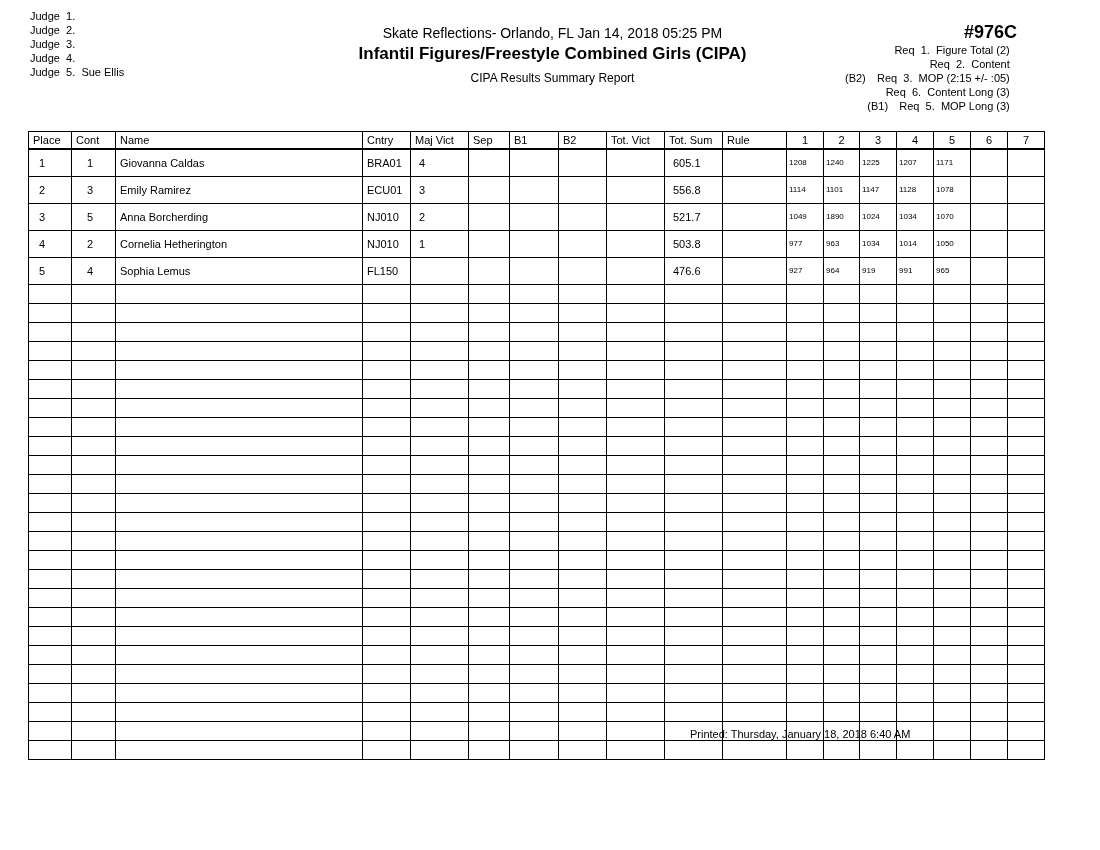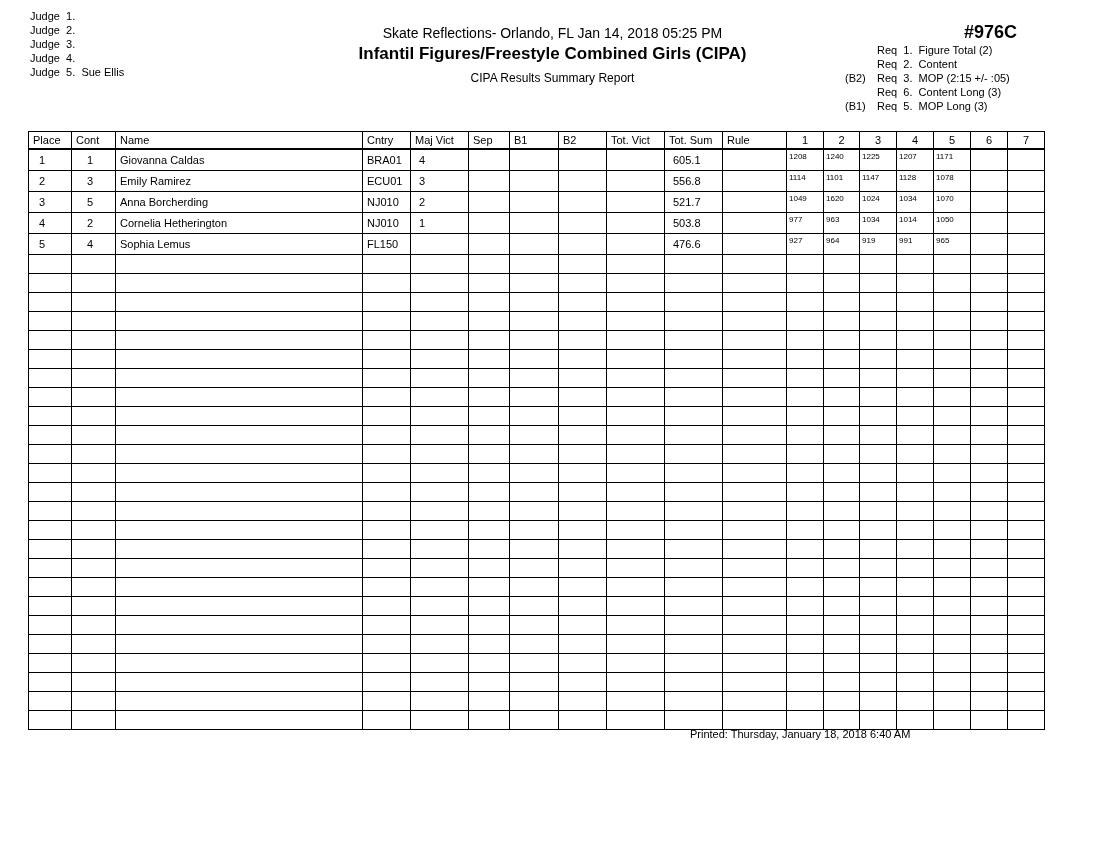--- a/index.html
+++ b/index.html
@@ -7,29 +7,29 @@
          font-family:"Liberation Sans", sans-serif; color:#000; }
   .judges { position:absolute; left:30px; top:9px; font-size:11px; line-height:14px; }
   .judges div { white-space:pre; }
   .center-head { position:absolute; left:300px; width:505px; top:24px; text-align:center; }
   .title1 { font-size:17px; font-weight:bold; line-height:21px; }
   .title2 { font-size:14px; line-height:18px; }
   .title3 { font-size:17px; font-weight:bold; line-height:24px; }
   .title4 { font-size:12px; line-height:22px; margin-top:1px; }
   .event-num { position:absolute; right:83px; top:22px; font-size:18px; font-weight:bold; }
   .reqs { position:absolute; left:845px; top:43px; font-size:11px; line-height:14px; }
-  .req-row { display:flex; white-space:pre; }
+  .req-row { display:flex; white-space:pre;justify-content:flex-end; }
   .req-prefix { width:32px; text-align:left; }
   table.results { position:absolute; left:28px; top:131px; border-collapse:collapse;
                   table-layout:fixed; width:872px; }
   table.results th, table.results td { border:1px solid #000; height:18px; padding:0 0 0 4px;
                   font-size:11px; white-space:nowrap; overflow:hidden; text-align:left; }
   table.results thead th { font-weight:normal; border-bottom:2px solid #000; height:16px; }
   table.results th.jc { text-align:center; padding:0; }
-  table.results td.jc { font-size:8px; padding-left:2px; vertical-align:top; padding-top:2px; }
+  table.results td.jc { font-size:8px; padding-left:2px; vertical-align:top; padding-top:8px; }
   table.results td.num { padding-left:8px; }
   table.results td.place { padding-left:10px; }
   table.results td.cont { padding-left:15px; }
   .printed { position:absolute; left:690px; top:728px; font-size:11px; }
 </style>
 </head>
 <body>
 
 <div class="judges">
   <div><span>Judge  1.</span>  <span></span></div>
@@ -145,21 +145,21 @@
         <td>Anna Borcherding</td>
         <td>NJ010</td>
         <td class="num">2</td>
         <td></td>
         <td></td>
         <td></td>
         <td></td>
         <td class="num">521.7</td>
         <td></td>
         <td class="jc">1049</td>
-        <td class="jc">1620</td>
+        <td class="jc">1890</td>
         <td class="jc">1024</td>
         <td class="jc">1034</td>
         <td class="jc">1070</td>
         <td class="jc"></td>
         <td class="jc"></td>
       </tr>
       <tr>
         <td class="place">4</td>
         <td class="cont">2</td>
         <td>Cornelia Hetherington</td>

